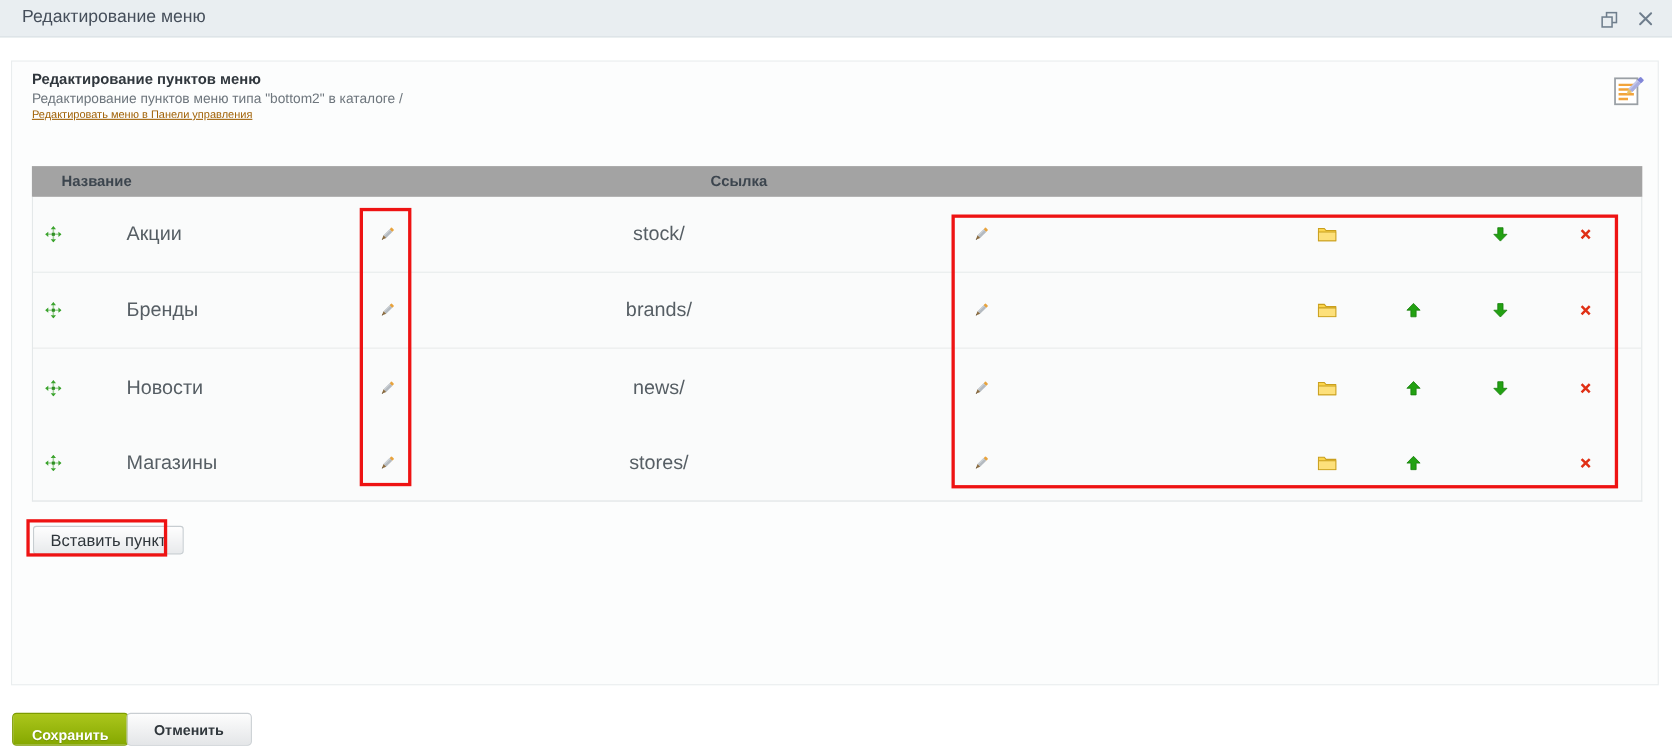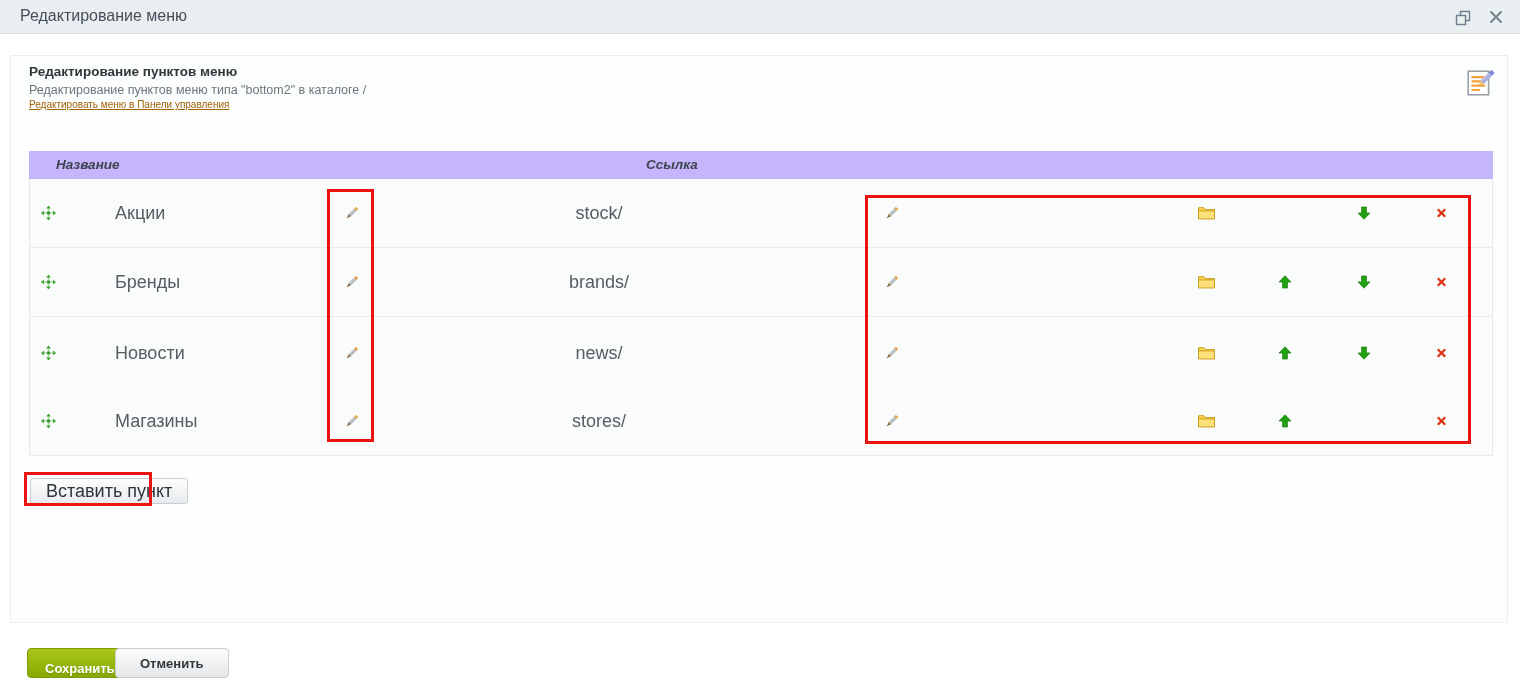--- a/index.html
+++ b/index.html
@@ -17,49 +17,49 @@
   
   .panel{position:absolute;left:10px;top:55px;width:1498px;height:568px;
          background:#fcfdfd;border:1px solid #e9edee;box-sizing:border-box;}
   .panel-title{position:absolute;left:18px;top:8px;font-size:13.5px;font-weight:bold;color:#30373d;}
   .panel-subtitle{position:absolute;left:18px;top:27px;font-size:12.5px;color:#6e767d;}
   .panel-link{position:absolute;left:18px;top:43px;font-size:10px;color:#a16207;
               text-decoration:underline;cursor:pointer;}
   .edit-menu-icon{position:absolute;left:1454px;top:12px;width:30px;height:30px;cursor:pointer;}
 
   
-  .thead{position:absolute;left:18px;top:95px;width:1464px;height:28px;background:#c4b5fd;font-style:italic;}
+  .thead{position:absolute;left:18px;top:95px;width:1464px;height:28px;background:#a3a3a3;}
   .thead .h-name{position:absolute;left:27px;top:6px;font-size:13.5px;font-weight:bold;color:#3c454e;}
   .thead .h-link{position:absolute;left:617px;top:6px;font-size:13.5px;font-weight:bold;color:#3c454e;}
   .tbody{position:absolute;left:18px;top:123px;width:1464px;height:277px;
          border:1px solid #e4e8e9;border-top:none;box-sizing:border-box;background:#fafbfb;}
   .trow{position:absolute;left:0;width:1462px;height:69px;border-bottom:1px solid #e8ebeb;box-sizing:border-box;}
   .trow:last-child{border-bottom:none;}
   .cell{position:absolute;top:50%;transform:translateY(-50%);line-height:0;}
   .cell.text{line-height:normal;font-size:18px;color:#565e64;}
   .c-move{left:11px;cursor:move;}
   .c-name{left:85px;}
   .c-pencil1{left:314px;cursor:pointer;}
   .c-link{left:569px;transform:translate(-50%,-50%);}
   .c-pencil2{left:854px;cursor:pointer;}
   .c-folder{left:1168px;cursor:pointer;}
   .c-up{left:1248px;cursor:pointer;}
   .c-down{left:1327px;cursor:pointer;}
   .c-del{left:1406px;cursor:pointer;}
 
   
   .btn-insert{position:absolute;left:19px;top:422px;height:26px;padding:0 15px;
-              font-family:"Liberation Sans",sans-serif;font-size:18px;color:#2f363b;
+              font-family:"Liberation Sans",sans-serif;font-size:15px;color:#2f363b;
               background:linear-gradient(#fefefe,#e8eaec);border:1px solid #c7cdd1;
               border-radius:3px;cursor:pointer;}
   .footer-btn{position:absolute;top:648px;height:30px;border-radius:4px;cursor:pointer;
               font-family:"Liberation Sans",sans-serif;font-size:13px;font-weight:bold;}
   .btn-save{left:11px;padding:12px 17px;color:#fff;
             background:linear-gradient(#abc61c,#85a800);border:1px solid #7d9c00;
-            text-shadow:0 1px 1px rgba(0,0,0,.15);margin-left:16px;}
+            text-shadow:0 1px 1px rgba(0,0,0,.15);}
   .btn-cancel{left:115px;padding:0 24px;color:#30373c;
               background:linear-gradient(#fdfdfd,#e4e6e8);border:1px solid #c9ced2;}
 
   
   .annotation{position:absolute;border:3px solid #ee1313;box-sizing:border-box;pointer-events:none;}
 </style>
 </head>
 <body>
 
 <div class="page">

